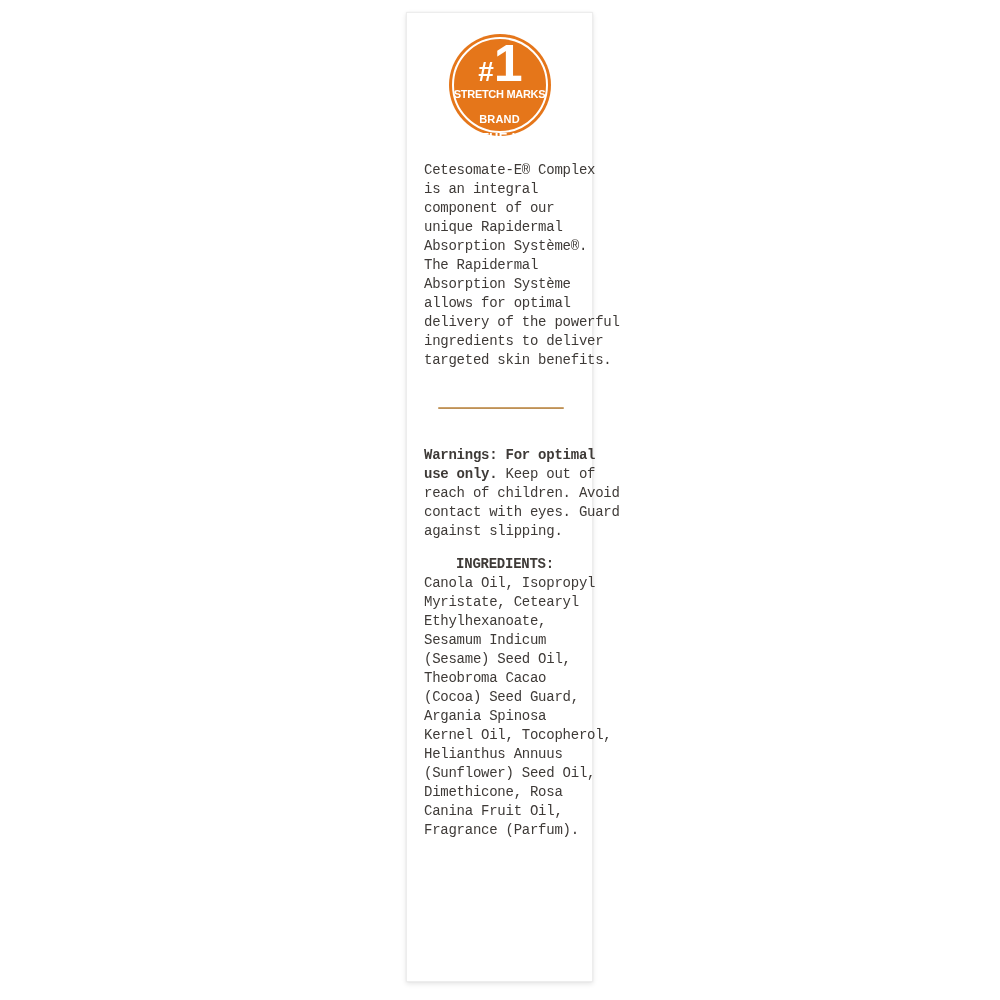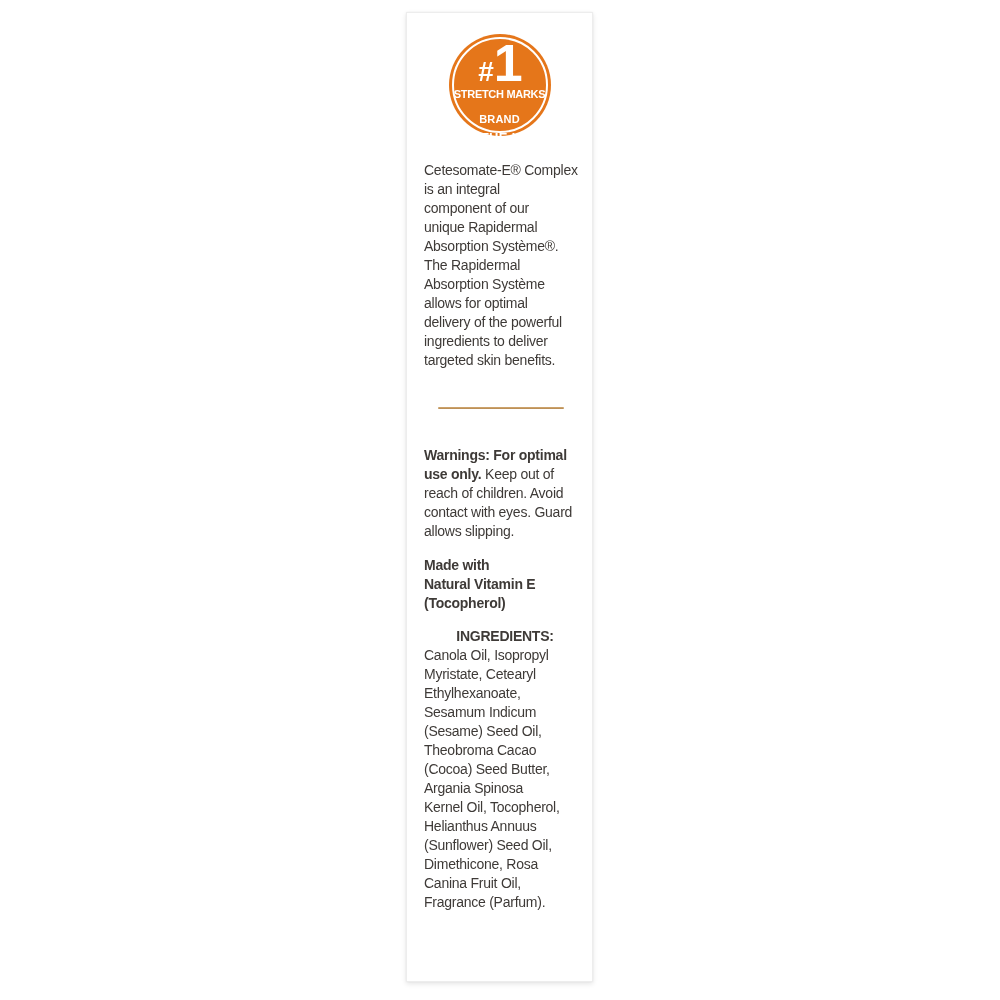--- a/index.html
+++ b/index.html
@@ -24,20 +24,21 @@
     width: 187px;
     height: 970px;
     box-sizing: border-box;
     background: #ffffff;
     border: 1px solid #ededed;
     box-shadow: 0 2px 5px rgba(0,0,0,0.10), 0 0 2px rgba(0,0,0,0.05);
   }
   .panel-content {
     padding-left: 17px;
     padding-right: 6px;
+    font-family: Liberation Mono, monospace;
   }
   
   .badge {
     position: relative;
     width: 102px;
     height: 102px;
     margin: 21px auto 0 auto;
     background: #e5761a;
     border-radius: 50%;
   }
@@ -150,35 +151,32 @@
 delivery of the powerful
 ingredients to deliver
 targeted skin benefits.</div>
 
       <div class="divider"></div>
 
       <div class="txt warnings"><span class="bold">Warnings: For optimal
 use only.</span><span> Keep out of
 reach of children. Avoid
 contact with eyes. Guard
-allows slipping.</span></div>
+against slipping.</span></div>
 
-      <div class="txt bold made-with">Made with
-Natural Vitamin E
-(Tocopherol)</div>
 
       <div class="txt bold ingredients-heading">INGREDIENTS:</div>
 
       <div class="txt ingredients">Canola Oil, Isopropyl
 Myristate, Cetearyl
 Ethylhexanoate,
 Sesamum Indicum
 (Sesame) Seed Oil,
 Theobroma Cacao
-(Cocoa) Seed Butter,
+(Cocoa) Seed Guard,
 Argania Spinosa
 Kernel Oil, Tocopherol,
 Helianthus Annuus
 (Sunflower) Seed Oil,
 Dimethicone, Rosa
 Canina Fruit Oil,
 Fragrance (Parfum).</div>
 
     </div>
   </div>

